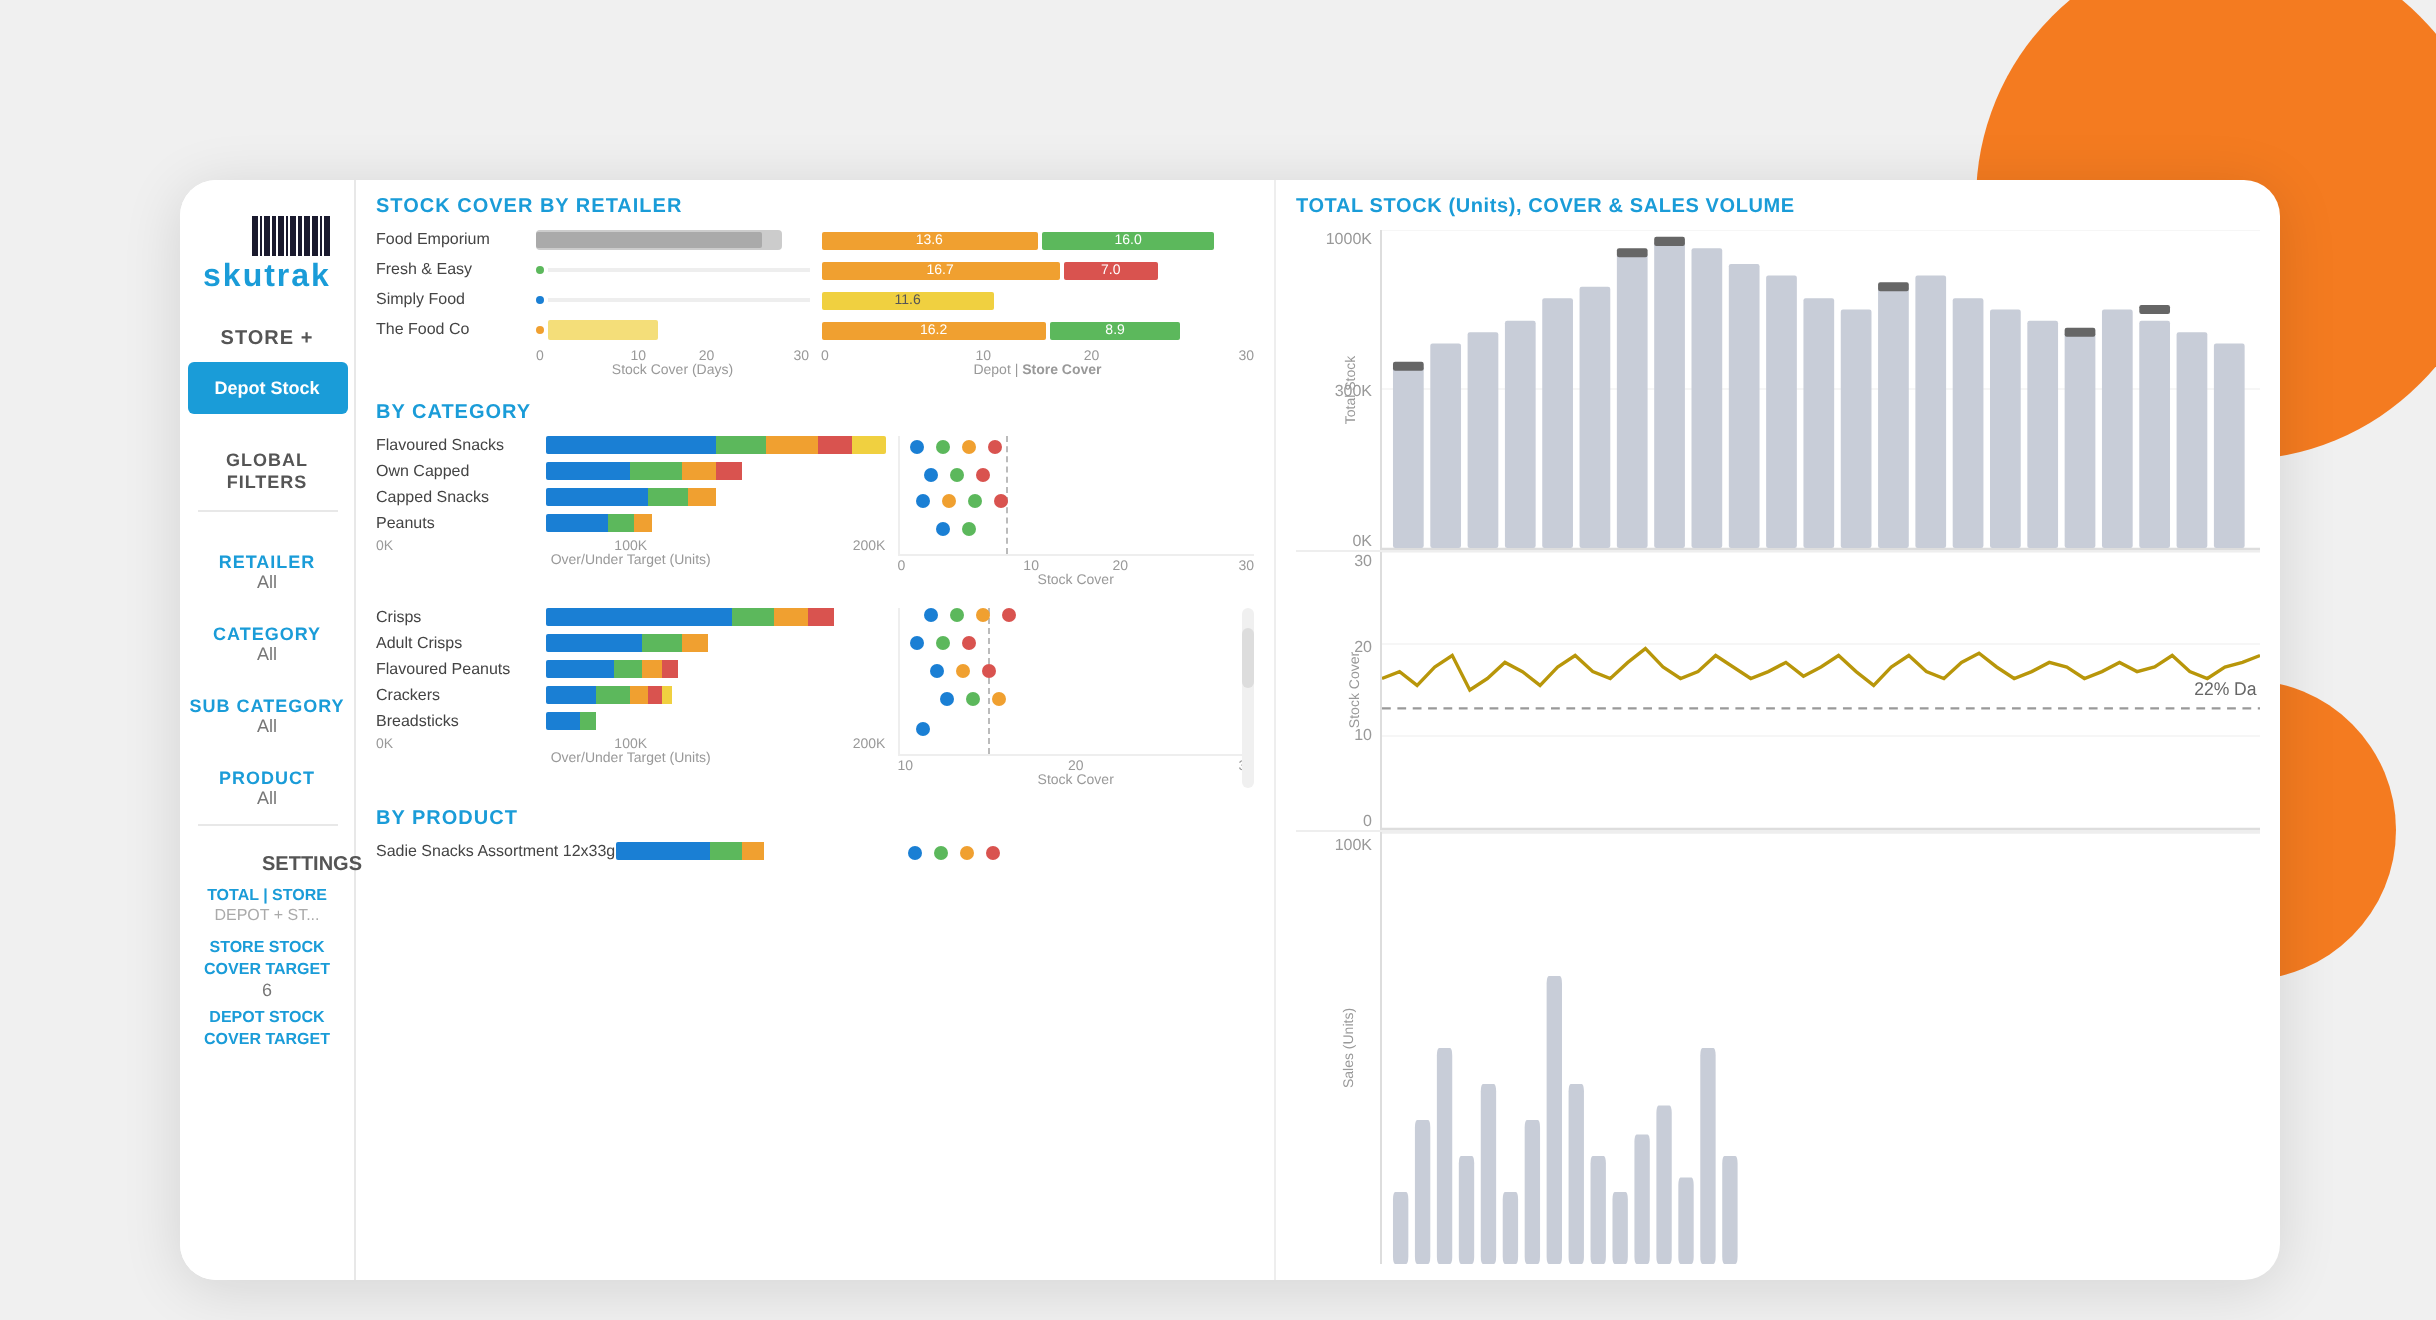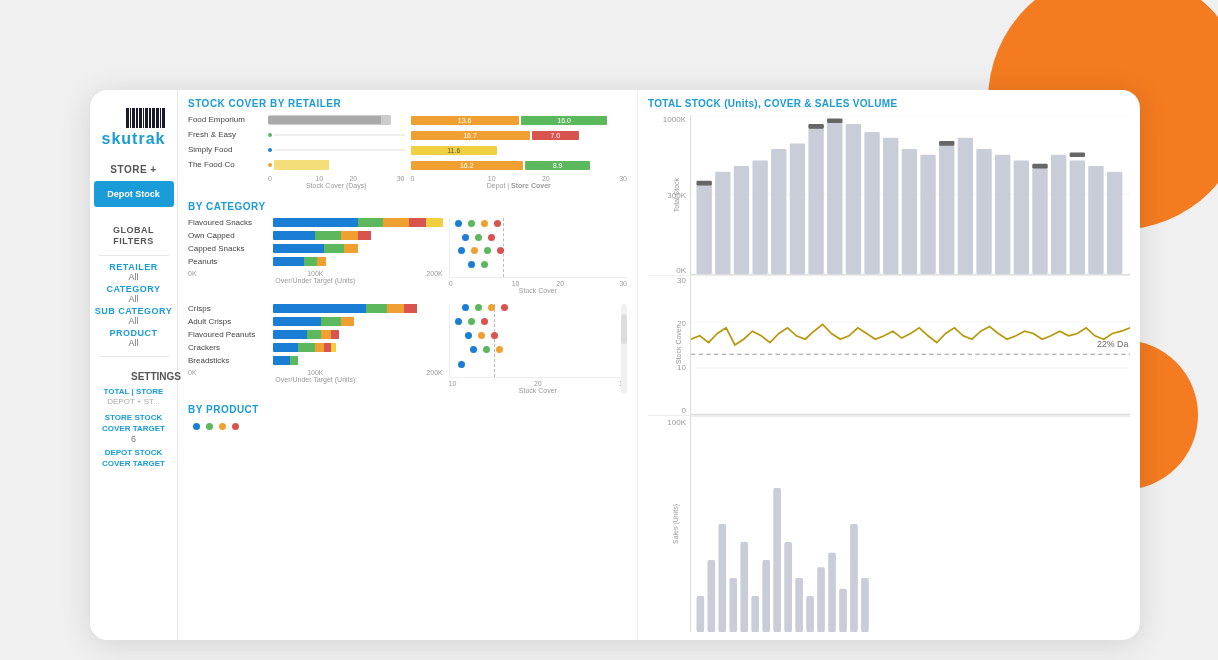--- a/index.html
+++ b/index.html
@@ -117,21 +117,21 @@
       margin-top: 10px;
       margin-bottom: 2px;
       text-align: center;
       letter-spacing: 0.5px;
     }
     .sidebar-filter-label {
       font-size: 9px;
       color: #1a9cd8;
       font-weight: bold;
       text-align: center;
-      margin-top: 0;
+      margin-top: 14px;
       letter-spacing: 0.5px;
     }
     .sidebar-filter-value {
       font-size: 9px;
       color: #777;
       text-align: center;
       margin-bottom: 2px;
     }
     .sidebar-divider {
       width: 70px;
@@ -710,20 +710,32 @@
 
             <div class="scroll-indicator">
               <div class="scroll-thumb"></div>
             </div>
           </div>
         </div>
 
         <div class="cat-section">
           <div class="section-title">BY PRODUCT</div>
           <div class="cat-chart-area">
+            <div class="cat-left">
+              <div class="cat-row">
+                <div class="cat-name" style="width:120px">Sadie Snacks Assortment 12x33g</div>
+                <div class="cat-bar-container">
+                  <div class="stacked-bar">
+                    <div class="sb-blue" style="width:35%"></div>
+                    <div class="sb-green" style="width:12%"></div>
+                    <div class="sb-orange" style="width:8%"></div>
+                  </div>
+                </div>
+              </div>
+            </div>
             <div class="cat-right">
               <div style="display:flex;gap:3px;padding:2px 5px;align-items:center">
                 <div class="dot" style="background:#1a7fd4"></div>
                 <div class="dot" style="background:#5cb85c"></div>
                 <div class="dot" style="background:#f0a030"></div>
                 <div class="dot" style="background:#d9534f"></div>
               </div>
             </div>
           </div>
         </div>

